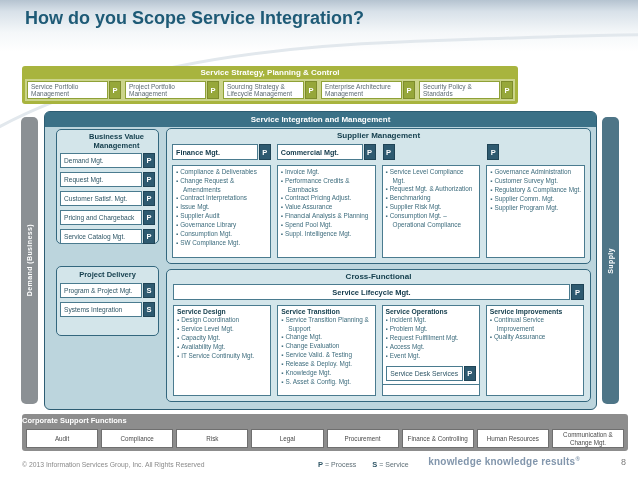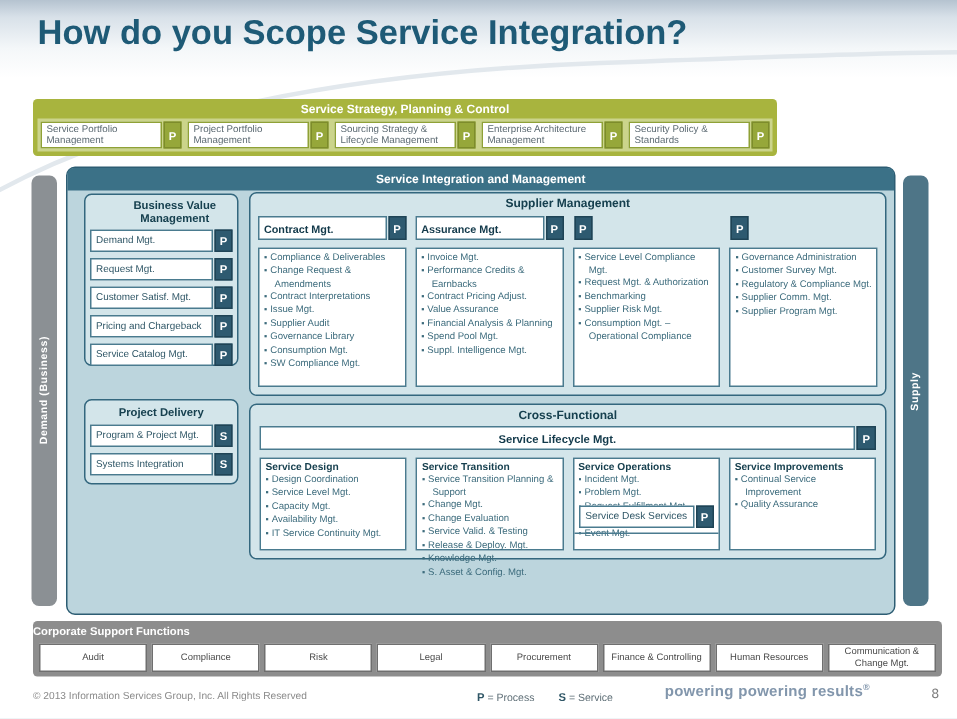--- a/index.html
+++ b/index.html
@@ -4,21 +4,21 @@
 <style>
   html,body{margin:0;padding:0;}
   body{font-family:"Liberation Sans",sans-serif;background:#fff;}
   .slide{position:relative;width:638px;height:479px;overflow:hidden;background:#fff;}
 
   
   .top-grad{position:absolute;left:0;top:0;width:638px;height:52px;
     background:linear-gradient(180deg,#b5c3d0 0%,#d8e1e9 22%,#f4f7f9 62%,#ffffff 100%);}
   .swoosh{position:absolute;left:0;top:0;pointer-events:none;}
 
-  .page-title{position:absolute;left:25px;top:8px;font-size:23px;font-weight:bold;color:#1e5a76;}
+  .page-title{position:absolute;left:25px;top:8px;font-size:18px;font-weight:bold;color:#1e5a76;}
 
   
   .badge{display:flex;align-items:center;justify-content:center;font-weight:bold;color:#fff;flex:0 0 12px;width:12px;margin-left:1px;font-size:7.5px;}
   .badge.dark{background:#2e5a70;border:1px solid #1f4456;box-sizing:border-box;}
   .badge.green{background:#96a73a;border:1px solid #7d8c2b;box-sizing:border-box;}
 
   
   .band-green{position:absolute;left:22px;top:66px;width:496px;height:38px;background:#a8b43e;border-radius:3px;}
   .band-green .hdr{height:13px;line-height:13px;text-align:center;color:#fff;font-weight:bold;font-size:8px;}
   .band-green .grow{position:absolute;left:3px;right:3px;top:13px;bottom:3px;background:#cbd48b;display:flex;gap:4px;padding:2px 2px;box-sizing:border-box;}
@@ -48,24 +48,24 @@
   .supmgmt{left:121px;top:16px;width:425px;height:136px;}
   .supmgmt .sec-title{font-size:8px;padding-top:2px;}
   .supcols{position:absolute;left:5px;right:5px;top:15px;bottom:5px;display:flex;gap:6px;}
   .supcol{flex:1;display:flex;flex-direction:column;min-width:0;}
   .hbox{height:16px;display:flex;margin-bottom:5px;}
   .hbox .hlabel{flex:1;background:#fff;border:1px solid #4a7b8f;box-sizing:border-box;font-weight:bold;font-size:7.2px;color:#12394a;display:flex;align-items:center;padding-left:3px;overflow:hidden;white-space:nowrap;}
   ul.bullets{margin:0;padding:2px 2px 2px 3px;list-style:none;background:#fff;border:1px solid #4a7b8f;box-sizing:border-box;flex:1;overflow:hidden;}
   ul.bullets li{font-size:6.4px;line-height:1.32;color:#3c6b7c;padding-left:7px;text-indent:-7px;}
   ul.bullets li::before{content:"▪";margin-right:2px;font-size:6px;}
 
-  .projdel{left:11px;top:154px;width:103px;height:57px;}
+  .projdel{left:11px;top:154px;width:103px;height:70px;}
   .projdel .sec-title{font-size:7.5px;padding:3px 2px 4px;}
 
-  .crossfn{left:121px;top:157px;width:425px;height:104px;}
+  .crossfn{left:121px;top:157px;width:425px;height:133px;}
   .crossfn .sec-title{font-size:8px;padding-top:2px;}
   .lifecycle{position:absolute;left:6px;right:6px;top:14px;height:16px;display:flex;}
   .lifecycle .llabel{flex:1;background:#fff;border:1px solid #4a7b8f;box-sizing:border-box;font-weight:bold;font-size:7.5px;color:#12394a;display:flex;align-items:center;justify-content:center;}
   .lifecycle .badge{flex:0 0 13px;width:13px;}
   .cfcols{position:absolute;left:6px;right:6px;top:35px;bottom:5px;display:flex;gap:6px;}
   .cfcol{flex:1;background:#fff;border:1px solid #4a7b8f;box-sizing:border-box;padding:2px 2px 2px 3px;min-width:0;position:relative;}
   .cfttl{font-weight:bold;font-size:6.8px;color:#17404f;margin-bottom:1px;}
   .cfcol ul.bullets{border:none;padding:0;flex:none;background:transparent;}
   .sds{position:absolute;left:3px;right:3px;bottom:14px;height:15px;display:flex;}
   .sds .slabel{flex:1;background:#fff;border:1px solid #4a7b8f;box-sizing:border-box;font-size:6.8px;color:#2f5666;display:flex;align-items:center;justify-content:center;}
@@ -158,38 +158,38 @@
         </div>
       </div>
     </div>
 
     <div class="subsec supmgmt">
       <div class="sec-title">Supplier Management</div>
       <div class="supcols">
 
         <div class="supcol">
           <div class="hbox">
-            <div class="hlabel">Contract Mgt.</div>
+            <div class="hlabel">Finance Mgt.</div>
             <div class="badge dark">P</div>
           </div>
           <ul class="bullets">
             <li>Compliance &amp; Deliverables</li>
             <li>Change Request &amp; Amendments</li>
             <li>Contract Interpretations</li>
             <li>Issue Mgt.</li>
             <li>Supplier Audit</li>
             <li>Governance Library</li>
             <li>Consumption Mgt.</li>
             <li>SW Compliance Mgt.</li>
           </ul>
         </div>
 
         <div class="supcol">
           <div class="hbox">
-            <div class="hlabel">Assurance Mgt.</div>
+            <div class="hlabel">Commercial Mgt.</div>
             <div class="badge dark">P</div>
           </div>
           <ul class="bullets">
             <li>Invoice Mgt.</li>
             <li>Performance Credits &amp; Earnbacks</li>
             <li>Contract Pricing Adjust.</li>
             <li>Value Assurance</li>
             <li>Financial Analysis &amp; Planning</li>
             <li>Spend Pool Mgt.</li>
             <li>Suppl. Intelligence Mgt.</li>
@@ -311,16 +311,16 @@
       <div class="cbox">Human Resources</div>
       <div class="cbox">Communication &amp; Change Mgt.</div>
     </div>
   </div>
 
   <div class="copyright">© 2013 Information Services Group, Inc. All Rights Reserved</div>
   <div class="legend">
     <span><b>P</b> <span>= Process</span></span>
     <span><b>S</b> <span>= Service</span></span>
   </div>
-  <div class="tagline"><span>powering powering results</span><sup>®</sup></div>
+  <div class="tagline"><span>knowledge knowledge results</span><sup>®</sup></div>
   <div class="pagenum">8</div>
 
 </div>
 
 </body></html>

